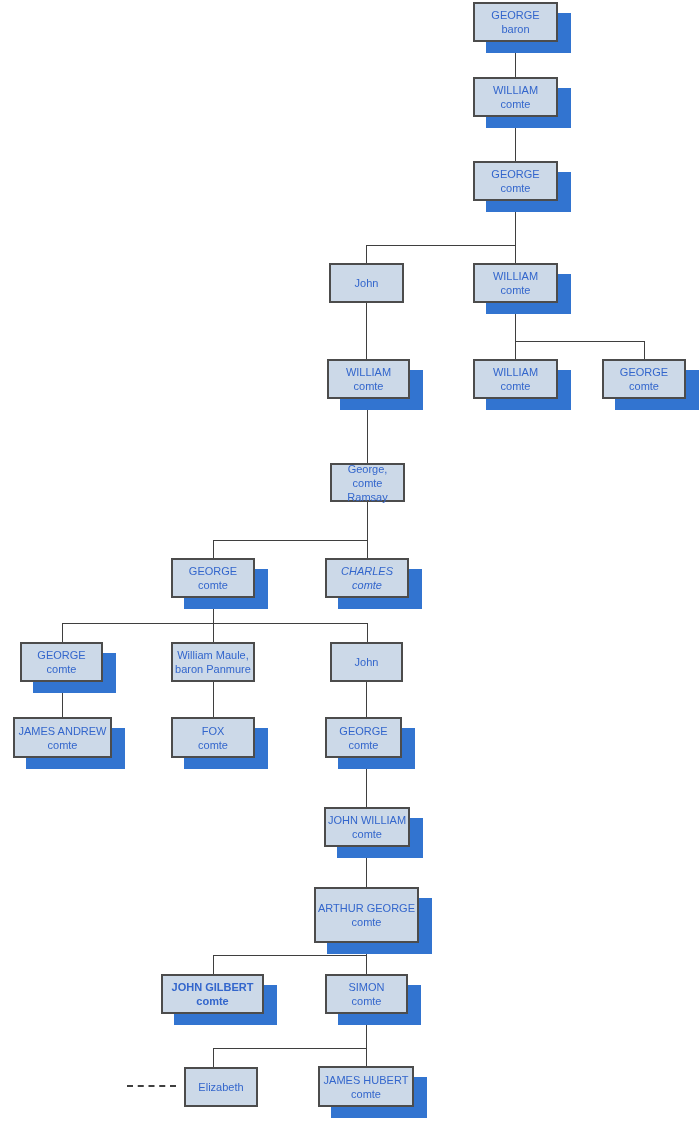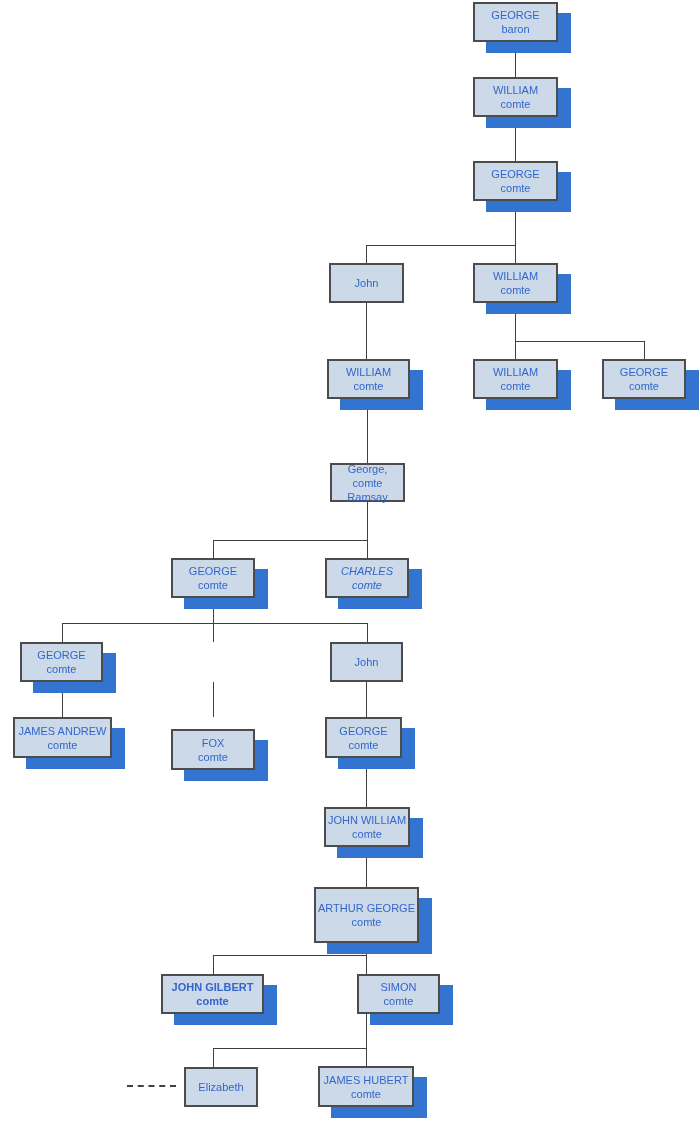--- a/index.html
+++ b/index.html
@@ -154,36 +154,42 @@
   </div>
 
   <div class="node" style="left:20px;top:642px;width:83px;height:40px;">
     <div class="shadow"></div>
     <div class="box">
       <span>GEORGE</span>
       <span>comte</span>
     </div>
   </div>
 
+  <div class="node" style="left:171px;top:642px;width:84px;height:40px;">
+    <div class="box">
+      <span>William Maule,</span>
+      <span>baron Panmure</span>
+    </div>
+  </div>
 
   <div class="node" style="left:330px;top:642px;width:73px;height:40px;">
     <div class="box">
       <span>John</span>
     </div>
   </div>
 
   <div class="node" style="left:13px;top:717px;width:99px;height:41px;">
     <div class="shadow"></div>
     <div class="box">
       <span>JAMES ANDREW</span>
       <span>comte</span>
     </div>
   </div>
 
-  <div class="node" style="left:171px;top:717px;width:84px;height:41px;margin-top:12px;">
+  <div class="node" style="left:171px;top:717px;width:84px;height:41px;">
     <div class="shadow"></div>
     <div class="box">
       <span>FOX</span>
       <span>comte</span>
     </div>
   </div>
 
   <div class="node" style="left:325px;top:717px;width:77px;height:41px;">
     <div class="shadow"></div>
     <div class="box">
@@ -209,21 +215,21 @@
   </div>
 
   <div class="node" style="left:161px;top:974px;width:103px;height:40px;font-weight:bold;">
     <div class="shadow"></div>
     <div class="box">
       <span>JOHN GILBERT</span>
       <span>comte</span>
     </div>
   </div>
 
-  <div class="node" style="left:325px;top:974px;width:83px;height:40px;margin-left:32px;">
+  <div class="node" style="left:325px;top:974px;width:83px;height:40px;">
     <div class="shadow"></div>
     <div class="box">
       <span>SIMON</span>
       <span>comte</span>
     </div>
   </div>
 
   <div class="node" style="left:176px;top:1067px;width:74px;height:40px;margin-left:8px;">
     <div class="box">
       <span>Elizabeth</span>

